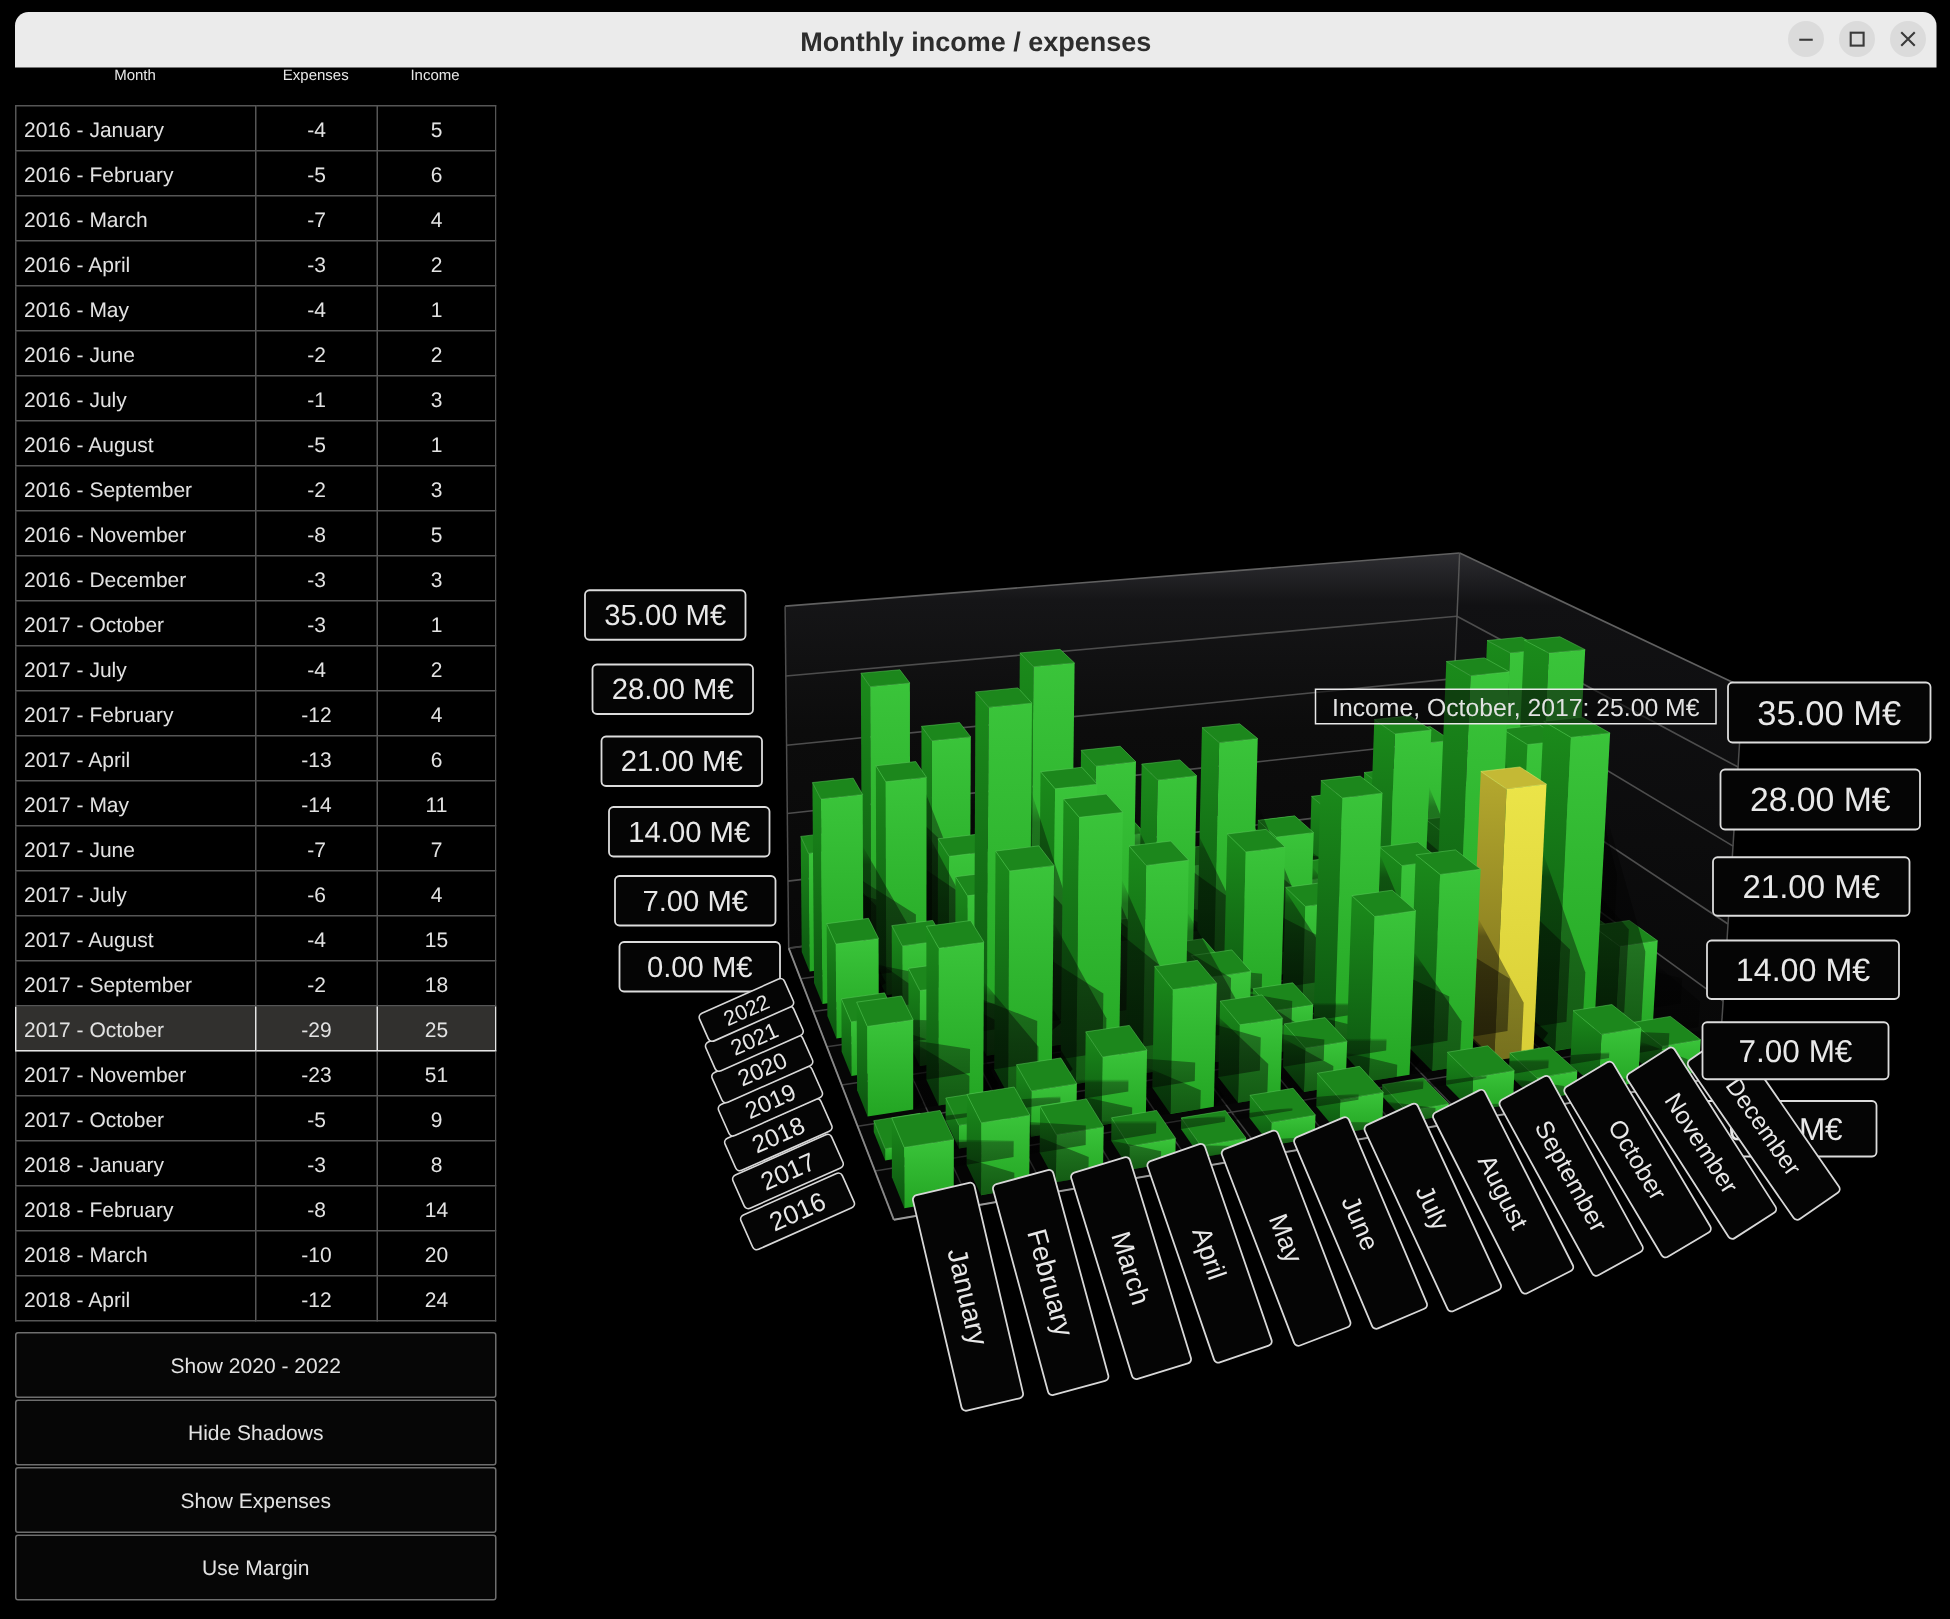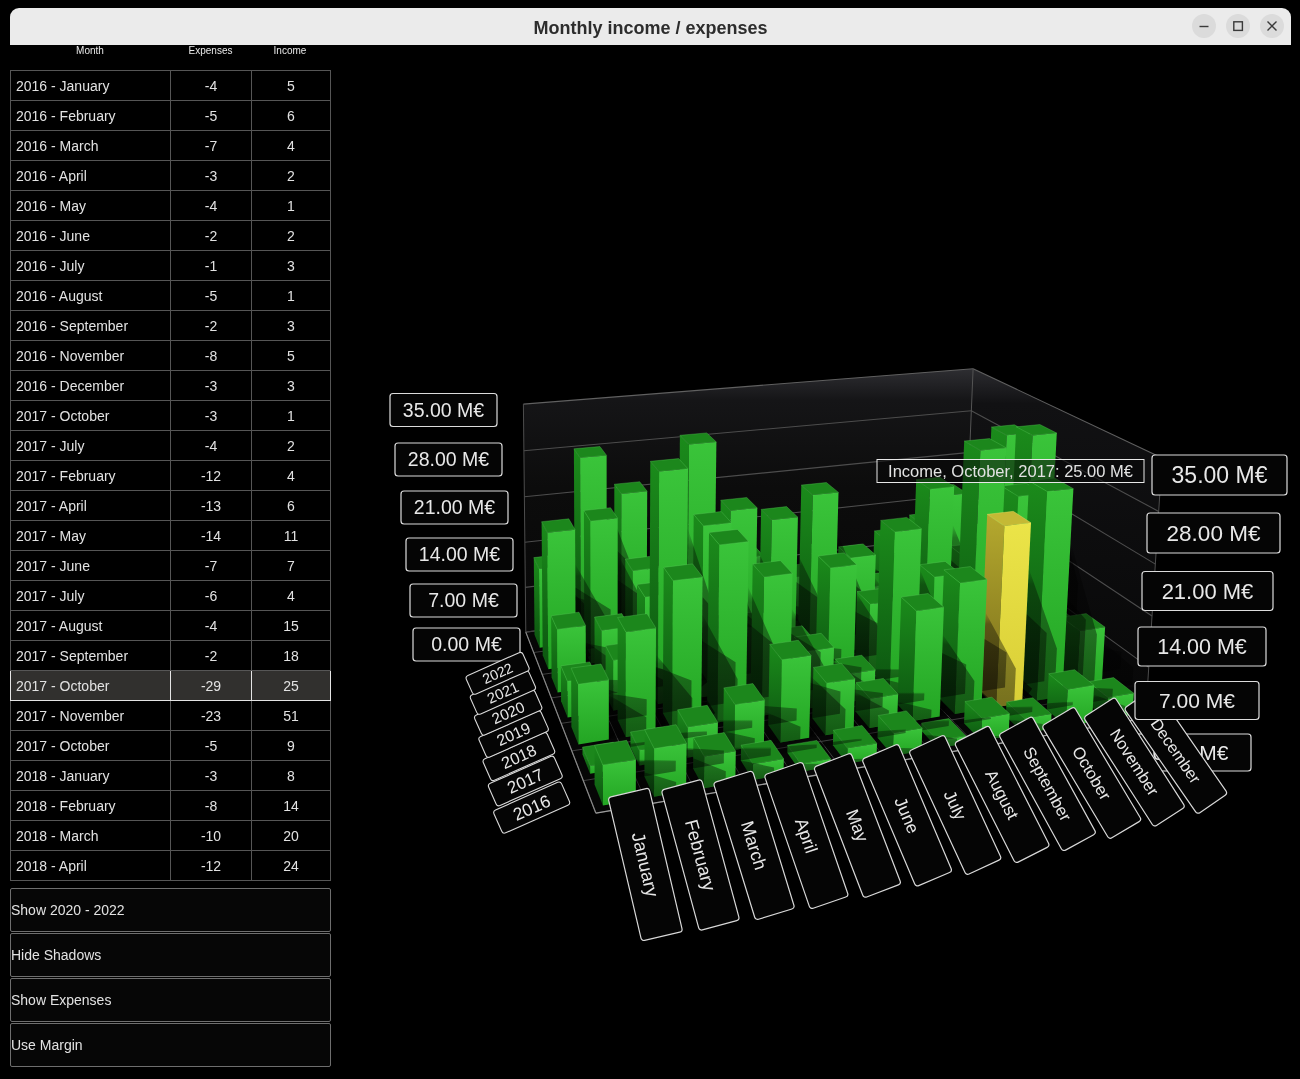--- a/index.html
+++ b/index.html
@@ -14,21 +14,21 @@
 #panel { position:absolute; left:10px; top:45px; width:321px; }
 table { border-collapse:collapse; width:321px; table-layout:fixed; }
 #hdr { color:#e8e8e8; font-size:10px; height:25px; }
 #hdr div { display:inline-block; text-align:center; }
 td { border:1px solid #565656; color:#e2e2e2; font-size:14px; height:30px;
   text-align:center; padding:0; }
 td.m { text-align:left; padding-left:5px; width:160px; }
 td.e { width:81px; }
 tr.sel td { background:#31302e; border:1px solid #e5e5e5;margin-top:35px; }
 .pbtn { width:321px; height:44px; border:1px solid #6e6e6e; border-radius:2px;
-  color:#e2e2e2; font-size:14px; line-height:43px;
+  color:#e2e2e2; font-size:14px; text-align:center; line-height:43px;
   margin-top:1px; background:#060606; }
 #tablewrap { height:817px; overflow:hidden; }
 </style></head>
 <body>
 <svg id="chart" width="1300" height="1079" viewBox="0 0 1300 1079">
 <defs>
 <linearGradient id="wg1" x1="0" y1="0" x2="0" y2="1">
  <stop offset="0" stop-color="#2e2e32"></stop>
         <stop offset="0.12" stop-color="#151517"></stop>
  <stop offset="0.45" stop-color="#0c0c0c"></stop>

